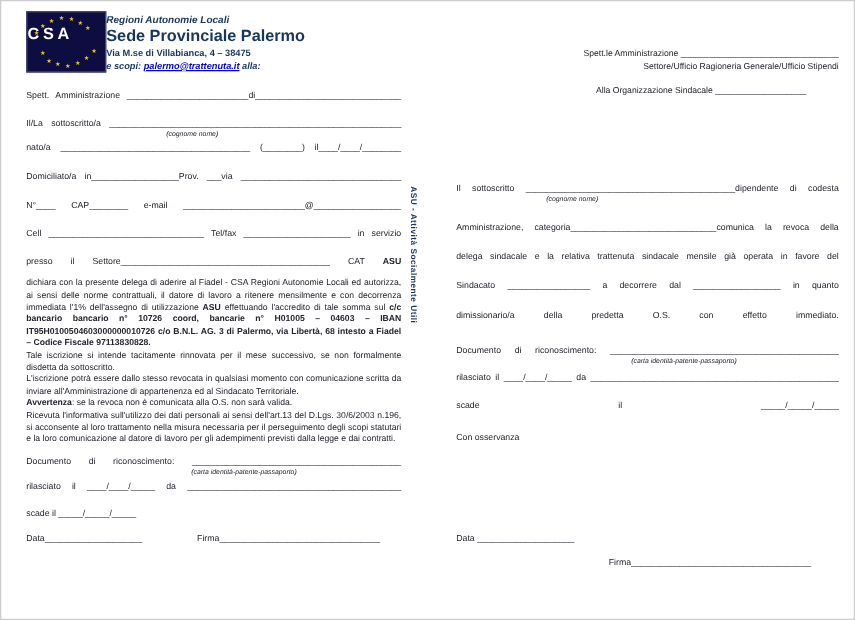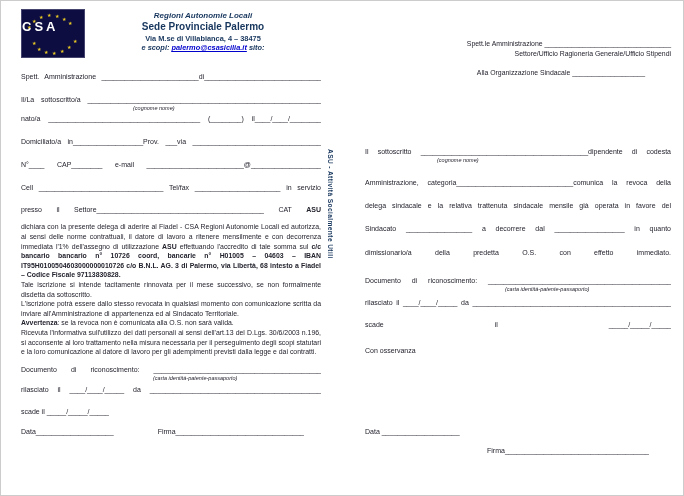--- a/index.html
+++ b/index.html
@@ -10,23 +10,23 @@
   .page-left{position:absolute;left:20px;top:8px;width:300px;}
   .header{display:flex;}
   .logo{position:relative;width:62px;height:47px;background:#0d0d42;border:1px solid #44446e;flex:none;}
   .logo-text{position:absolute;left:0;right:0;top:9px;color:#ffffff;font-weight:bold;font-size:13px;letter-spacing:3px;}
   .star{position:absolute;color:#e8c822;font-size:5px;line-height:1;}
   .s1{left:5px;top:15px}.s2{left:10px;top:9px}.s3{left:17px;top:5px}.s4{left:25px;top:3px}
   .s5{left:33px;top:4px}.s6{left:40px;top:7px}.s7{left:46px;top:11px}
   .s8{left:10px;top:31px}.s9{left:15px;top:37px}.s10{left:22px;top:40px}.s11{left:30px;top:41px}
   .s12{left:38px;top:39px}.s13{left:45px;top:35px}.s14{left:51px;top:29px}
 
-  .org{flex:1;text-align:center;color:#17365d;padding-top:2px;}
+  .org{flex:1;color:#17365d;padding-top:2px;}
   .o1{font-size:8px;font-weight:bold;font-style:italic;}
-  .o2{font-size:10px;font-weight:bold;line-height:1.35;}
+  .o2{font-size:13px;font-weight:bold;line-height:1.35;}
   .o3,.o4{font-size:7.4px;font-weight:bold;line-height:1.35;}
   .o5{font-size:7.4px;font-weight:bold;font-style:italic;line-height:1.35;}
   .mail{color:#0000cc;text-decoration:underline;cursor:pointer;}
 
   .fline{font-size:7px;line-height:1.15;text-align:justify;-moz-text-align-last:justify;text-align-last:justify;}
   .noj{text-align:left;text-align-last:left;}
   .mt15{margin-top:15px;} .mt14{margin-top:14px;}
   .sub{font-size:5.5px;font-style:italic;line-height:1.1;margin-top:1px;}
   .sub-cognome{padding-left:112px;}
   .sub-doc-l{padding-left:132px;}
@@ -80,21 +80,21 @@
         <span class="star s11">★</span>
         <span class="star s12">★</span>
         <span class="star s13">★</span>
         <span class="star s14">★</span>
         <span class="logo-text">CSA</span>
       </div>
       <div class="org">
         <div class="o1">Regioni  Autonomie Locali</div>
         <div class="o2">Sede Provinciale Palermo</div>
         <div class="o3">Via M.se di Villabianca, 4 – 38475</div>
-        <div class="o5"><span>e scopi: </span><a class="mail">palermo@csasicilia.it</a><span> sito:</span></div>
+        <div class="o5"><span>e scopi: </span><a class="mail">palermo@trattenuta.it</a><span> alla:</span></div>
       </div>
     </div>
 
     <div class="fline mt15">Spett. Amministrazione _________________________di______________________________</div>
     <div class="fline mt15">Il/La sottoscritto/a ____________________________________________________________</div>
     <div class="sub sub-cognome">(cognome nome)</div>
     <div class="fline nato">nato/a _______________________________________ (________) il____/____/________</div>
     <div class="fline mt15">Domiciliato/a in__________________Prov. ___via _________________________________</div>
     <div class="fline mt15">N°____ CAP________ e-mail _________________________@__________________</div>
     <div class="fline mt15">Cell ________________________________ Tel/fax ______________________ in servizio</div>

